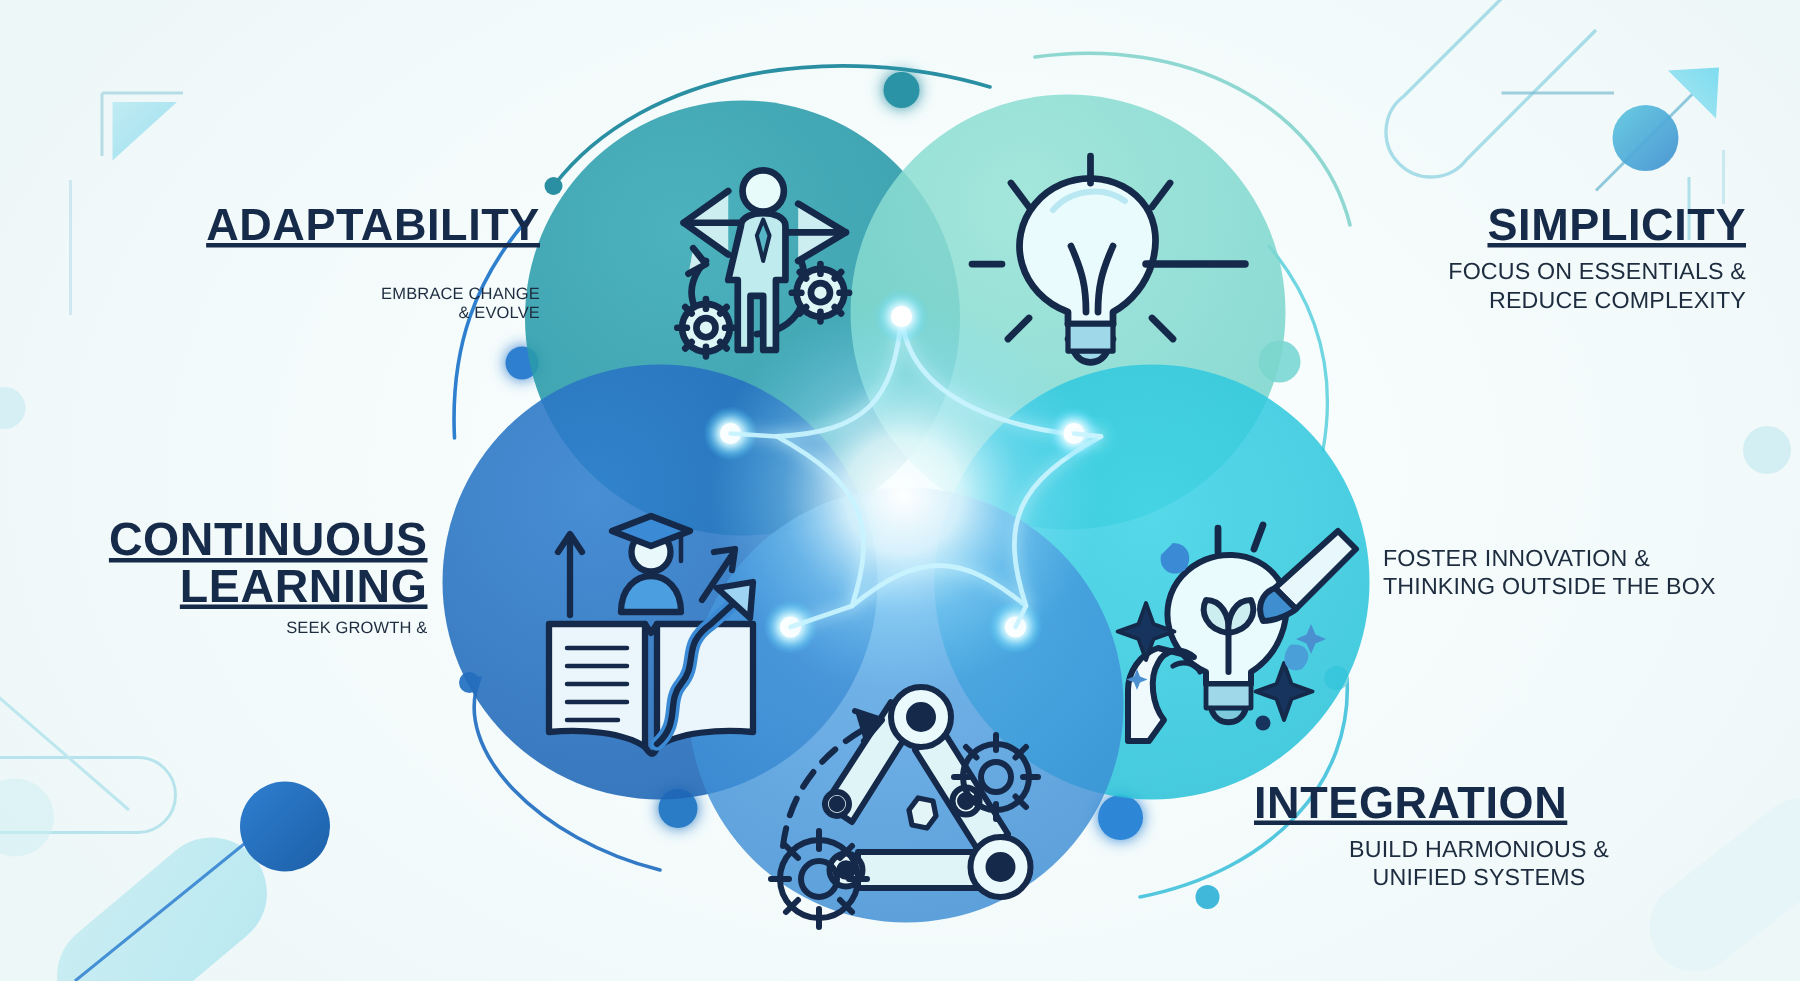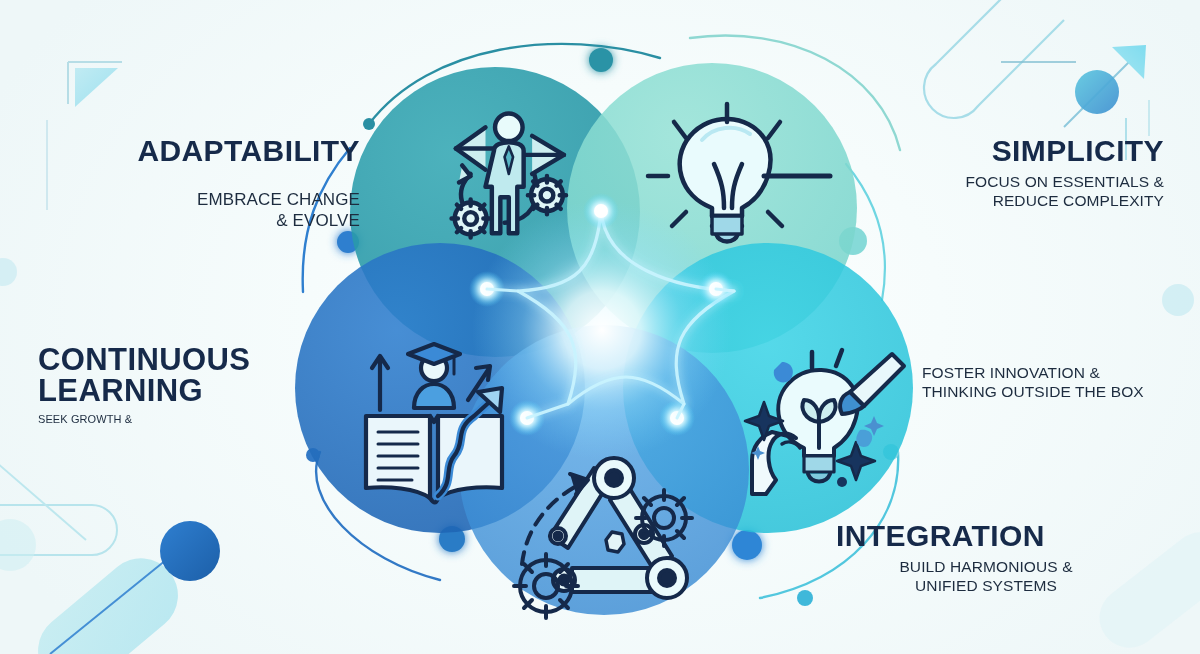--- a/index.html
+++ b/index.html
@@ -21,38 +21,39 @@
 
   
   .venn{position:absolute;left:0;top:0;width:1200px;height:654px;}
   .venn svg{position:absolute;left:0;top:0;width:1200px;height:654px;}
 
   
   .label{position:absolute;}
   .label .ttl{
     font-weight:bold;color:#162a4a;line-height:1.0;
     letter-spacing:.4px;
+    text-decoration:underline;
   }
   .label .sub{
     color:#1d2c3f;line-height:1.22;margin-top:7px;
     letter-spacing:.1px;
   }
 
   
   #lbl-adaptability{left:110px;top:136px;width:250px;text-align:right;}
   #lbl-adaptability .ttl{font-size:30px;}
-  #lbl-adaptability .sub{font-size:17px;margin-top:24px;}
+  #lbl-adaptability .sub{font-size:11px;margin-top:24px;}
 
   
   #lbl-simplicity{left:884px;top:136px;width:280px;text-align:right;}
   #lbl-simplicity .ttl{font-size:30px;}
   #lbl-simplicity .sub{font-size:15.5px;margin-left:20px;}
 
   
-  #lbl-continuous-learning{left:38px;top:344px;width:265px;}
+  #lbl-continuous-learning{left:20px;top:344px;width:265px;text-align:right;}
   #lbl-continuous-learning .ttl{font-size:31px;}
   #lbl-continuous-learning .sub{font-size:11px;}
 
   
   #lbl-creativity{left:922px;top:357px;width:270px;text-align:left;}
   #lbl-creativity .ttl{font-size:30px;}
   #lbl-creativity .sub{font-size:15.5px;}
 
   
   #lbl-integration{left:836px;top:521px;width:300px;text-align:left;}

